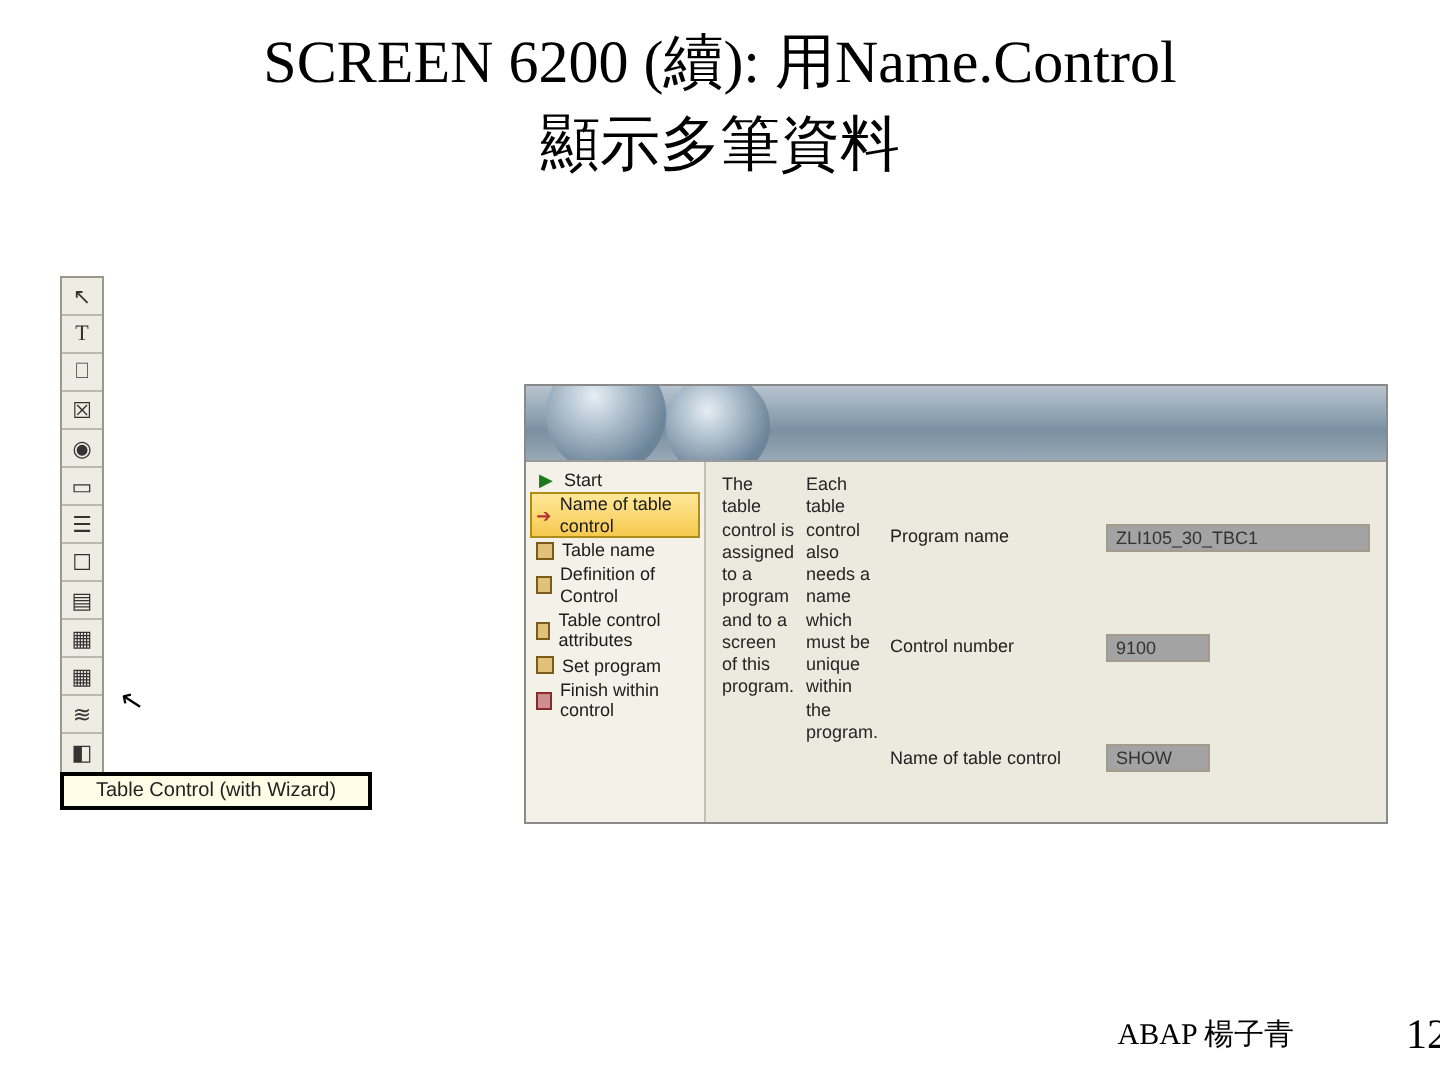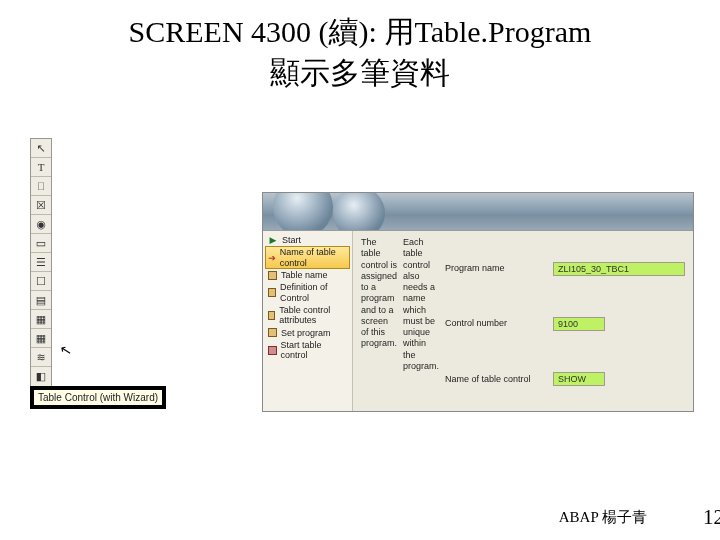--- a/index.html
+++ b/index.html
@@ -49,24 +49,24 @@
     color: #333;
     background: #efece3;
   }
   .tb-btn:last-child { border-bottom: none; }
 
   .tooltip-box {
     position: absolute;
     left: 0px;
     top: 248px;
     background: #fffde6;
-    border: 4px solid #000000;
+    border: 2px solid #000000;
     font-family: Arial, sans-serif;
     font-size: 10px;
-    padding: 2px 4px;
+    padding: 2px 16px;
     color: #222;
     white-space: nowrap;
   }
 
   .cursor {
     position: absolute;
     left: 30px;
     top: 204px;
     font-size: 14px;
     color: #000;
@@ -154,21 +154,21 @@
     margin-top: 6px;
     display: grid;
     grid-template-columns: 100px 1fr;
     row-gap: 4px;
     column-gap: 8px;
     align-items: center;
   }
   .fld-label { font-size: 9px; color: #222; }
   .fld-input {
     height: 14px;
-    background: #bef264;
+    background: #a3a3a3;
     border: 1px solid #a39c8c;
     font-size: 9px;
     padding: 0 4px;
     color: #333;
     font-family: Arial, sans-serif;
   }
   .fld-input.narrow { width: 52px; }
   .fld-input.med { width: 132px; }
 
   .footer {
@@ -185,21 +185,21 @@
     font-size: 15px;
     color: #000;
     margin-left: 48px;
   }
   .footer .pgnum { font-size: 21px; }
 </style>
 </head>
 <body>
 
 <h1 class="title">
-  <span>SCREEN 4300 (</span><span class="title-cn">續</span><span>): </span><span class="title-cn">用</span><span>Table.Program</span><br>
+  <span>SCREEN 6200 (</span><span class="title-cn">續</span><span>): </span><span class="title-cn">用</span><span>Name.Control</span><br>
   <span class="title-cn">顯示多筆資料</span>
 </h1>
 
 <div class="workarea">
 
   <div class="toolbox" id="toolbox">
       <div class="tb-btn">↖</div>
       <div class="tb-btn">T</div>
       <div class="tb-btn">⎕</div>
       <div class="tb-btn">☒</div>
@@ -241,21 +241,21 @@
           <div class="nav-row">
             <span class="nav-ic ic-box"></span>
             <span>Table control attributes</span>
           </div>
           <div class="nav-row">
             <span class="nav-ic ic-box"></span>
             <span>Set program</span>
           </div>
           <div class="nav-row">
             <span class="nav-ic ic-boxred"></span>
-            <span>Start table control</span>
+            <span>Finish within control</span>
           </div>
         </div>
       <div class="wz-content">
         <div class="wz-para">The table control is assigned to a program and to a screen of this program.</div>
         <div class="wz-para">Each table control also needs a name which must be unique within the program.</div>
         <div class="wz-form">
           <div class="fld-label">Program name</div>
           <input class="fld-input med" value="ZLI105_30_TBC1" style="">
           <div class="fld-label">Control number</div>
           <input class="fld-input narrow" value="9100" style="">

